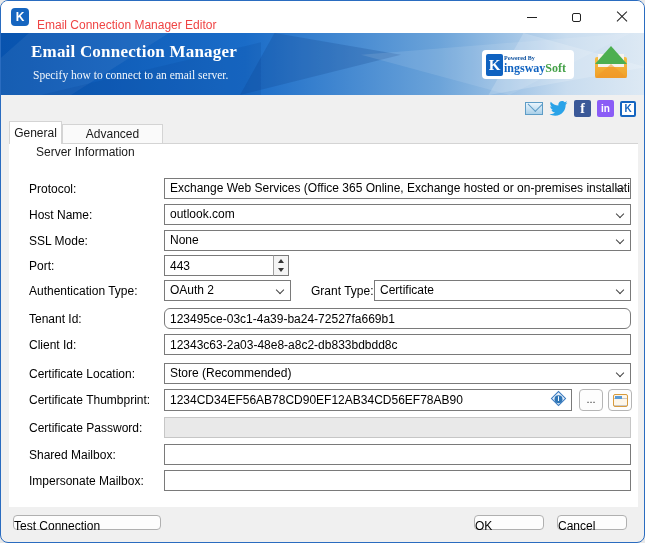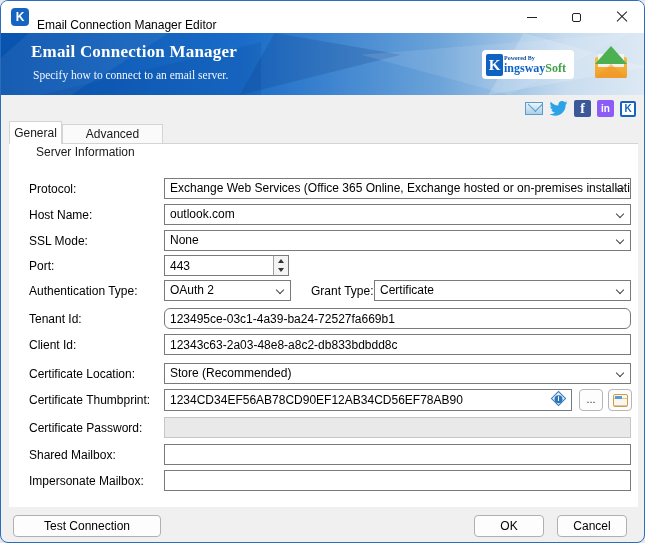--- a/index.html
+++ b/index.html
@@ -4,21 +4,21 @@
 <style>
   * { margin:0; padding:0; box-sizing:border-box; }
   html,body { width:645px; height:543px; background:#e8e8e8; font-family:"Liberation Sans", sans-serif; }
   .win { position:relative; width:645px; height:543px; background:#f0f0f0; border:1px solid #2a6cc0;
          border-radius:8px; overflow:hidden; }
 
   
   .titlebar { position:absolute; left:0; top:0; width:100%; height:32px; background:#ffffff; }
   .app-icon { position:absolute; left:10px; top:7px; width:18px; height:18px; background:#1565c0;
               border-radius:4px; color:#fff; font-weight:bold; font-size:12px; text-align:center; line-height:18px; }
-  .title-text { position:absolute; left:36px; top:8px; height:32px; line-height:32px; font-size:12px; color:#000000; }
+  .title-text { position:absolute; left:36px; top:8px; height:32px; line-height:32px; font-size:12px; color:#ef4444; }
   .winbtn { position:absolute; top:0; width:45px; height:32px; display:flex; align-items:center; justify-content:center; }
   .winbtn.min { right:90px; } .winbtn.max { right:45px; } .winbtn.close { right:0; }
   .glyph-min { width:10px; height:1px; background:#222; }
   .glyph-max { width:9px; height:9px; border:1px solid #222; border-radius:2px; }
   .glyph-close { position:relative; width:12px; height:12px; }
   .glyph-close::before,.glyph-close::after { content:""; position:absolute; left:-1px; top:5px; width:14px; height:1.2px; background:#222; }
   .glyph-close::before { transform:rotate(45deg); } .glyph-close::after { transform:rotate(-45deg); }
 
   
   .banner { position:absolute; left:0; top:32px; width:100%; height:62px; overflow:hidden;
@@ -90,22 +90,22 @@
   .diamond-inner { position:absolute; left:0.5px; top:0.5px; width:8px; height:8px; border-radius:50%;
                    background:#2e75b6; transform:rotate(-45deg); color:#fff; font-size:7px; font-weight:bold;
                    text-align:center; line-height:8px; }
   .mini-btn { position:absolute; width:24px; height:22px; background:#fdfdfd; border:1px solid #b5b5b5;
               border-radius:4px; font-size:11px; color:#333; text-align:center; line-height:18px; z-index:5; }
   .cert-ic { position:absolute; left:4px; top:4px; width:15px; height:13px; border:1.5px solid #d89b3c;
              border-radius:2px; background:repeating-linear-gradient(180deg,#fdf6ea 0 3px,#c9c9c9 3px 4px,#fdf6ea 4px 7px); }
   .cert-ic::before { content:""; position:absolute; left:1px; top:1px; width:7px; height:3px; background:#5b9bd5; }
 
   
-  .btn { position:absolute; top:514px; height:22px; background:#fdfdfd; border:1px solid #b0b0b0; border-radius:4px;
-         font-size:12px; color:#000; text-align:center; line-height:21px; z-index:5; }
+  .btn { position:absolute; top:514px; height:15px; background:#fdfdfd; border:1px solid #b0b0b0; border-radius:4px;
+         font-size:12px; color:#000; text-align:left; line-height:21px; z-index:5; }
   .btn-test { left:12px; width:148px; }
   .btn-ok { left:473px; width:70px; }
   .btn-cancel { left:556px; width:70px; }
 </style>
 </head>
 <body>
 
 <div class="win">
 
   <div class="titlebar">

